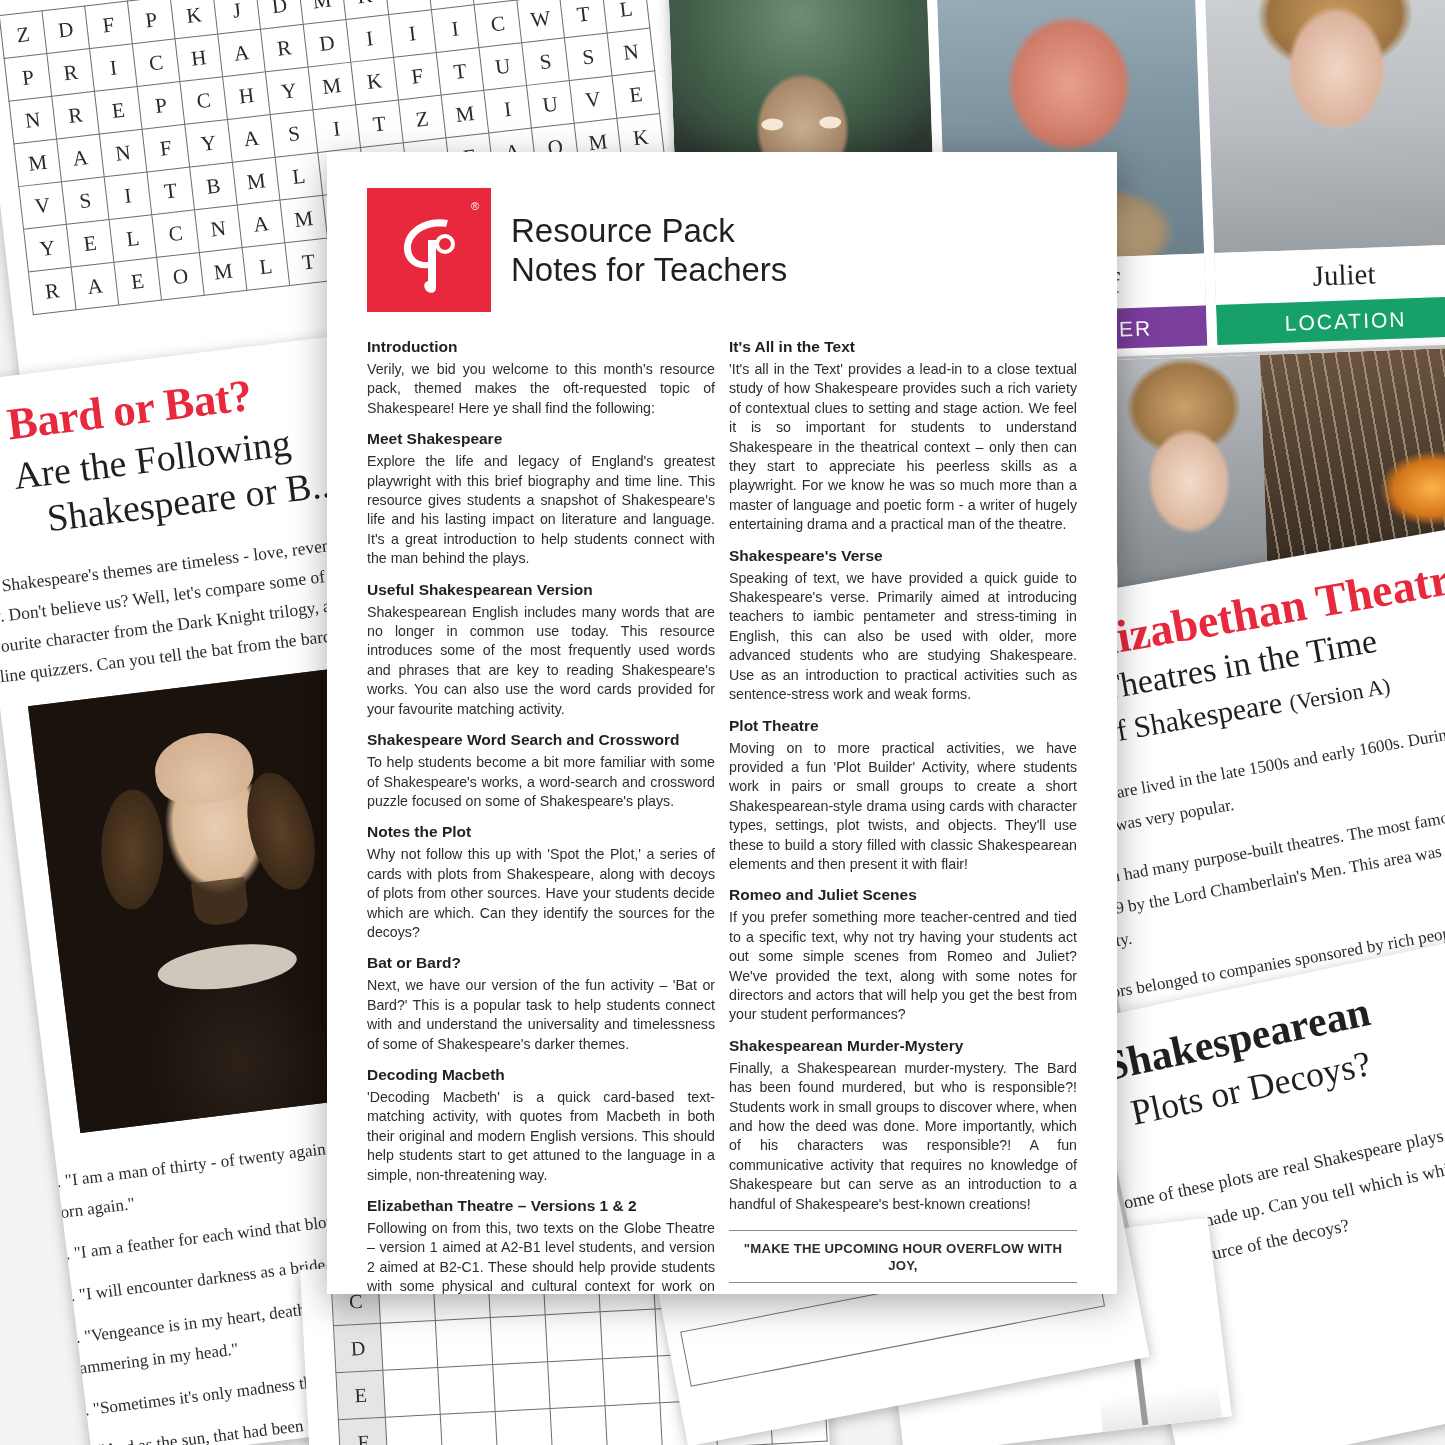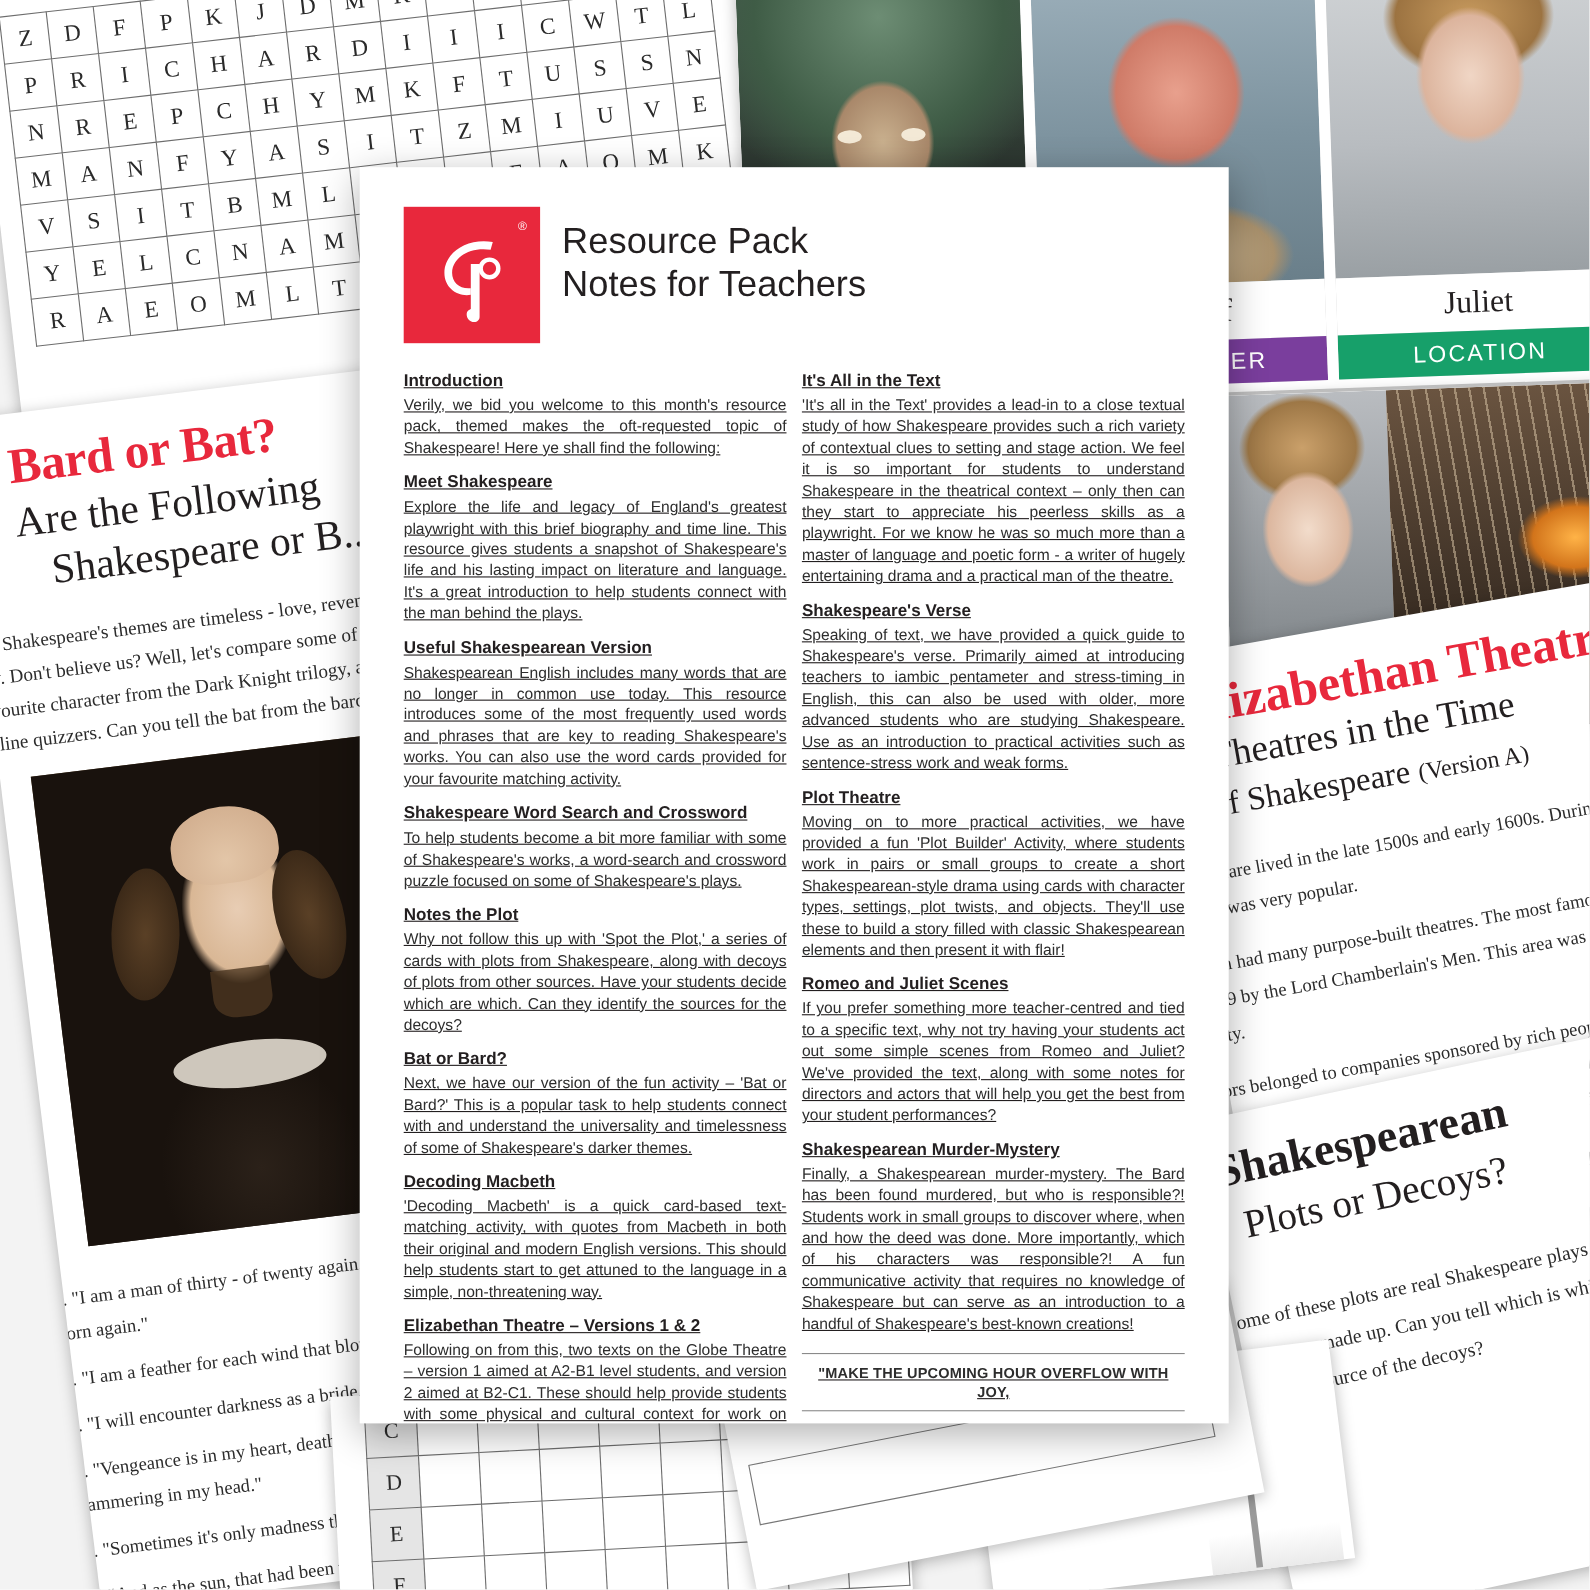--- a/index.html
+++ b/index.html
@@ -108,23 +108,23 @@
 
   
   #main{left:327px;top:152px;width:790px;height:1142px;background:#fff;box-shadow:0 10px 34px rgba(0,0,0,.33);}
   #main .inner{position:absolute;inset:0;padding:36px 40px 20px 40px;box-sizing:border-box;}
   .logo-row{display:flex;align-items:flex-start;gap:20px;margin-bottom:26px;}
   .logo{width:124px;height:124px;background:#e8283c;position:relative;flex:0 0 auto;}
   .logo .glyph{position:absolute;left:50%;top:52%;transform:translate(-50%,-50%);width:78px;height:84px;}
   .logo .reg{position:absolute;right:12px;top:12px;color:#fff;font-size:11px;}
   .titles{padding-top:6px;}
   .t-main{font-family:"Liberation Sans",sans-serif;font-weight:bold;font-size:47px;color:#e8283c;line-height:1;letter-spacing:-.5px;}
-  .t-sub1{font-family:"Liberation Sans",sans-serif;font-size:33px;color:#231f20;line-height:1.18;margin-top:6px;}
+  .t-sub1{font-family:"Liberation Sans",sans-serif;font-size:33px;color:#231f20;line-height:1.18;margin-top:18px;}
   .t-sub2{font-family:"Liberation Sans",sans-serif;font-size:33px;color:#231f20;line-height:1.18;}
-  .cols{display:flex;gap:14px;text-decoration:underline;}
+  .cols{display:flex;gap:14px;}
   .col{width:355px;}
   .sec-h{font-family:"Liberation Sans",sans-serif;font-weight:bold;font-size:15.5px;color:#231f20;margin:12px 0 4px;}
   .sec-h.first{margin-top:0;}
   .sec-p{font-family:"Liberation Sans",sans-serif;font-size:14.2px;line-height:19.4px;color:#2d2d2d;text-align:justify;margin:0 0 4px 0;}
   .quote-box{margin-top:16px;border-top:1px solid #8a8a8a;border-bottom:1px solid #8a8a8a;padding:9px 4px 8px;text-align:center;}
   .quote-box .q1{font-family:"Liberation Sans",sans-serif;font-size:13.2px;font-weight:bold;color:#2d2d2d;line-height:17px;letter-spacing:.2px;}
   .footer{position:absolute;left:0;right:0;bottom:26px;text-align:center;font-family:"Liberation Sans",sans-serif;font-size:15px;color:#231f20;}
 </style>
 </head>
 <body>

